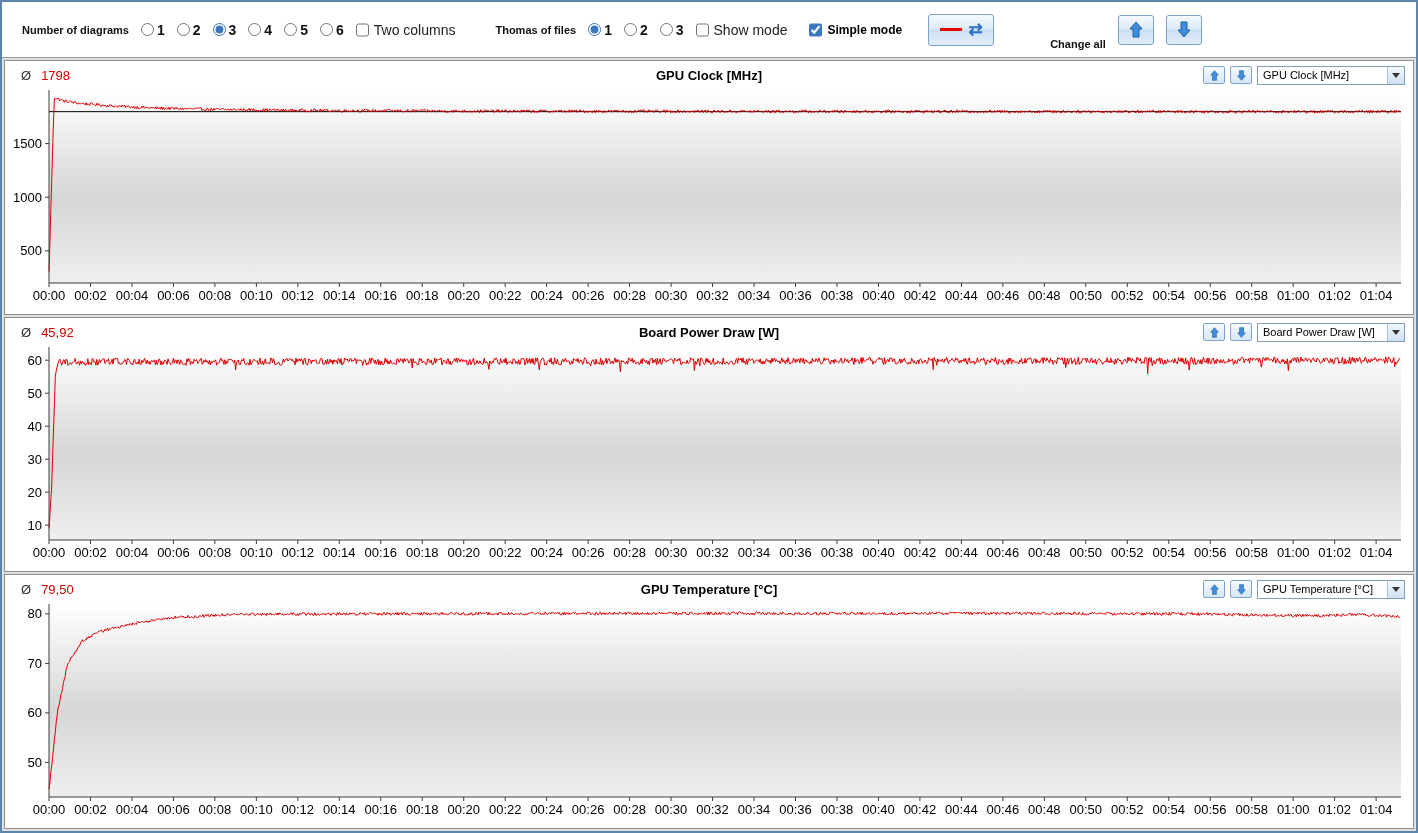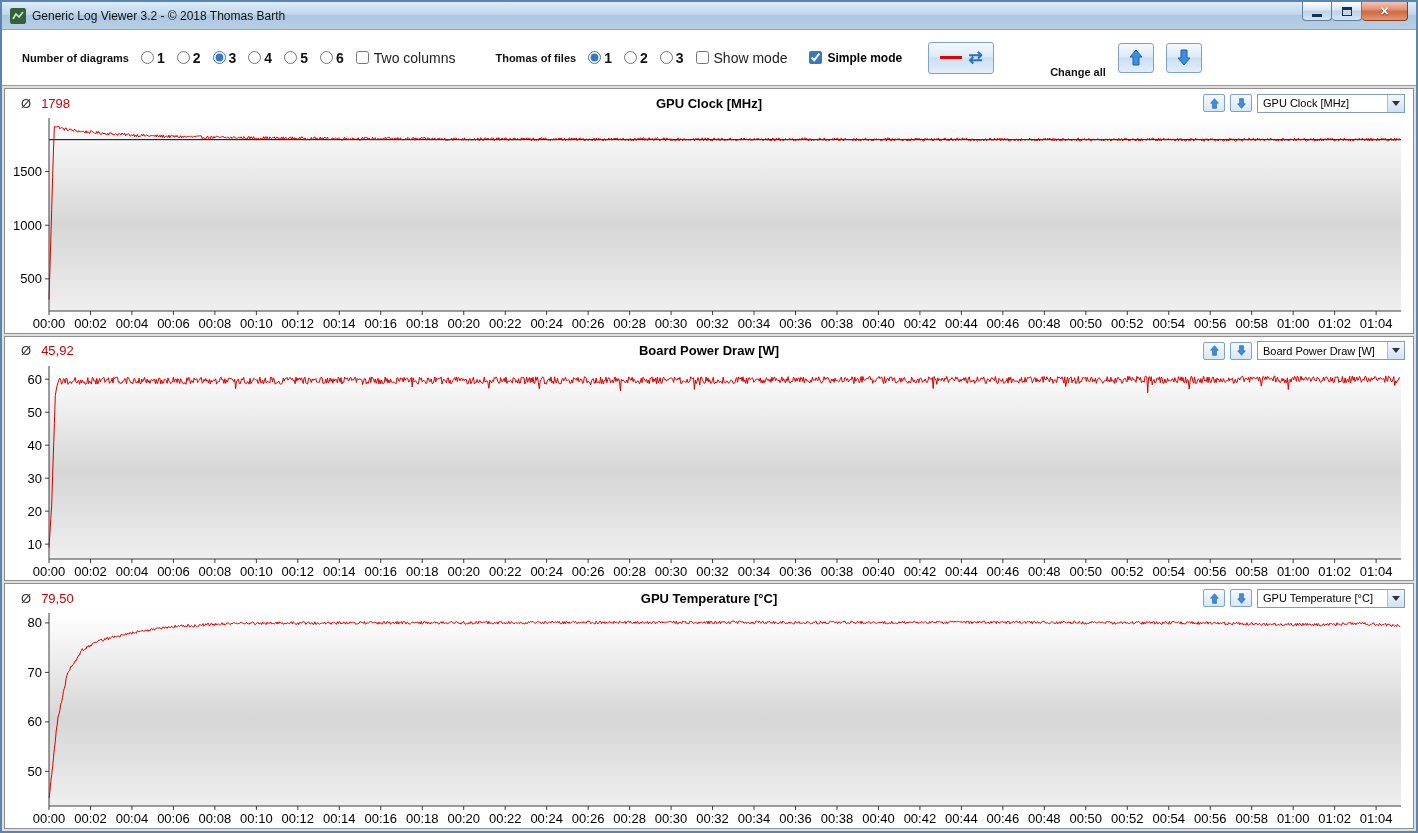--- a/index.html
+++ b/index.html
@@ -48,21 +48,21 @@
     background: #fff;
     border-bottom: 1px solid #9a9a9a;
     display: flex; align-items: center;
     padding: 0 20px;
     font-size: 14px; color: #111;
   }
   .tb-label { font-weight: bold; font-size: 11px; white-space: nowrap; }
   .radio-group { display: flex; align-items: center; margin-left: 12px; }
   label.opt { display: flex; align-items: center; margin-right: 12px; font-weight: bold; font-size: 14px; }
   label.opt input { margin-right: 3px; }
-  .cbx { display: flex; align-items: center; font-size: 14px; color: #222; white-space: nowrap; }
+  .cbx { display: flex; font-size: 14px; color: #222; white-space: nowrap; }
   .cbx input { margin-right: 5px; }
   .cbx.bold span { font-weight: bold; font-size: 12px; color:#000; }
   input[type="checkbox"], input[type="radio"] { accent-color: #3a77bc; }
 
   .refresh-btn {
     margin-left: 26px;
     width: 66px; height: 32px;
     border: 1px solid #7da2ce; border-radius: 3px;
     background: linear-gradient(#f6fafd, #dcebf7 45%, #cbdff2 50%, #e2eefa);
     display: flex; align-items: center; justify-content: center; gap: 7px;
@@ -111,40 +111,20 @@
   }
   .combo-arrow { width: 0; height: 0; border-left: 4px solid transparent; border-right: 4px solid transparent; border-top: 5px solid #333; }
   .chart-body { flex: 1; min-height: 0; position: relative; }
   .chart-body svg { position: absolute; inset: 0; }
 </style>
 </head>
 <body>
 
 <div class="window">
 
-  <div class="titlebar">
-    <span style="display:flex">
-      <svg width="16" height="16">
-          <rect width="16" height="16" rx="2" fill="#35603a"></rect>
-          <path d="M3 11 L6 6 L9 9 L13 4" stroke="#cfe8cf" stroke-width="1.6" fill="none"></path>
-        </svg>
-    </span>
-    <span class="title-text">Generic Log Viewer 3.2 - © 2018 Thomas Barth</span>
-    <div class="caption-buttons">
-      <div class="cap-btn">
-          <span class="glyph-min"></span>
-        </div>
-      <div class="cap-btn">
-          <span class="glyph-max"></span>
-        </div>
-      <div class="cap-btn close">
-          <span class="glyph-close">×</span>
-        </div>
-    </div>
-  </div>
 
   <div class="toolbar">
     <span class="tb-label">Number of diagrams</span>
     <div class="radio-group">
       <label class="opt">
           <input type="radio" name="diagrams" style="">
           <span>1</span>
         </label>
       <label class="opt">
           <input type="radio" name="diagrams" style="">

